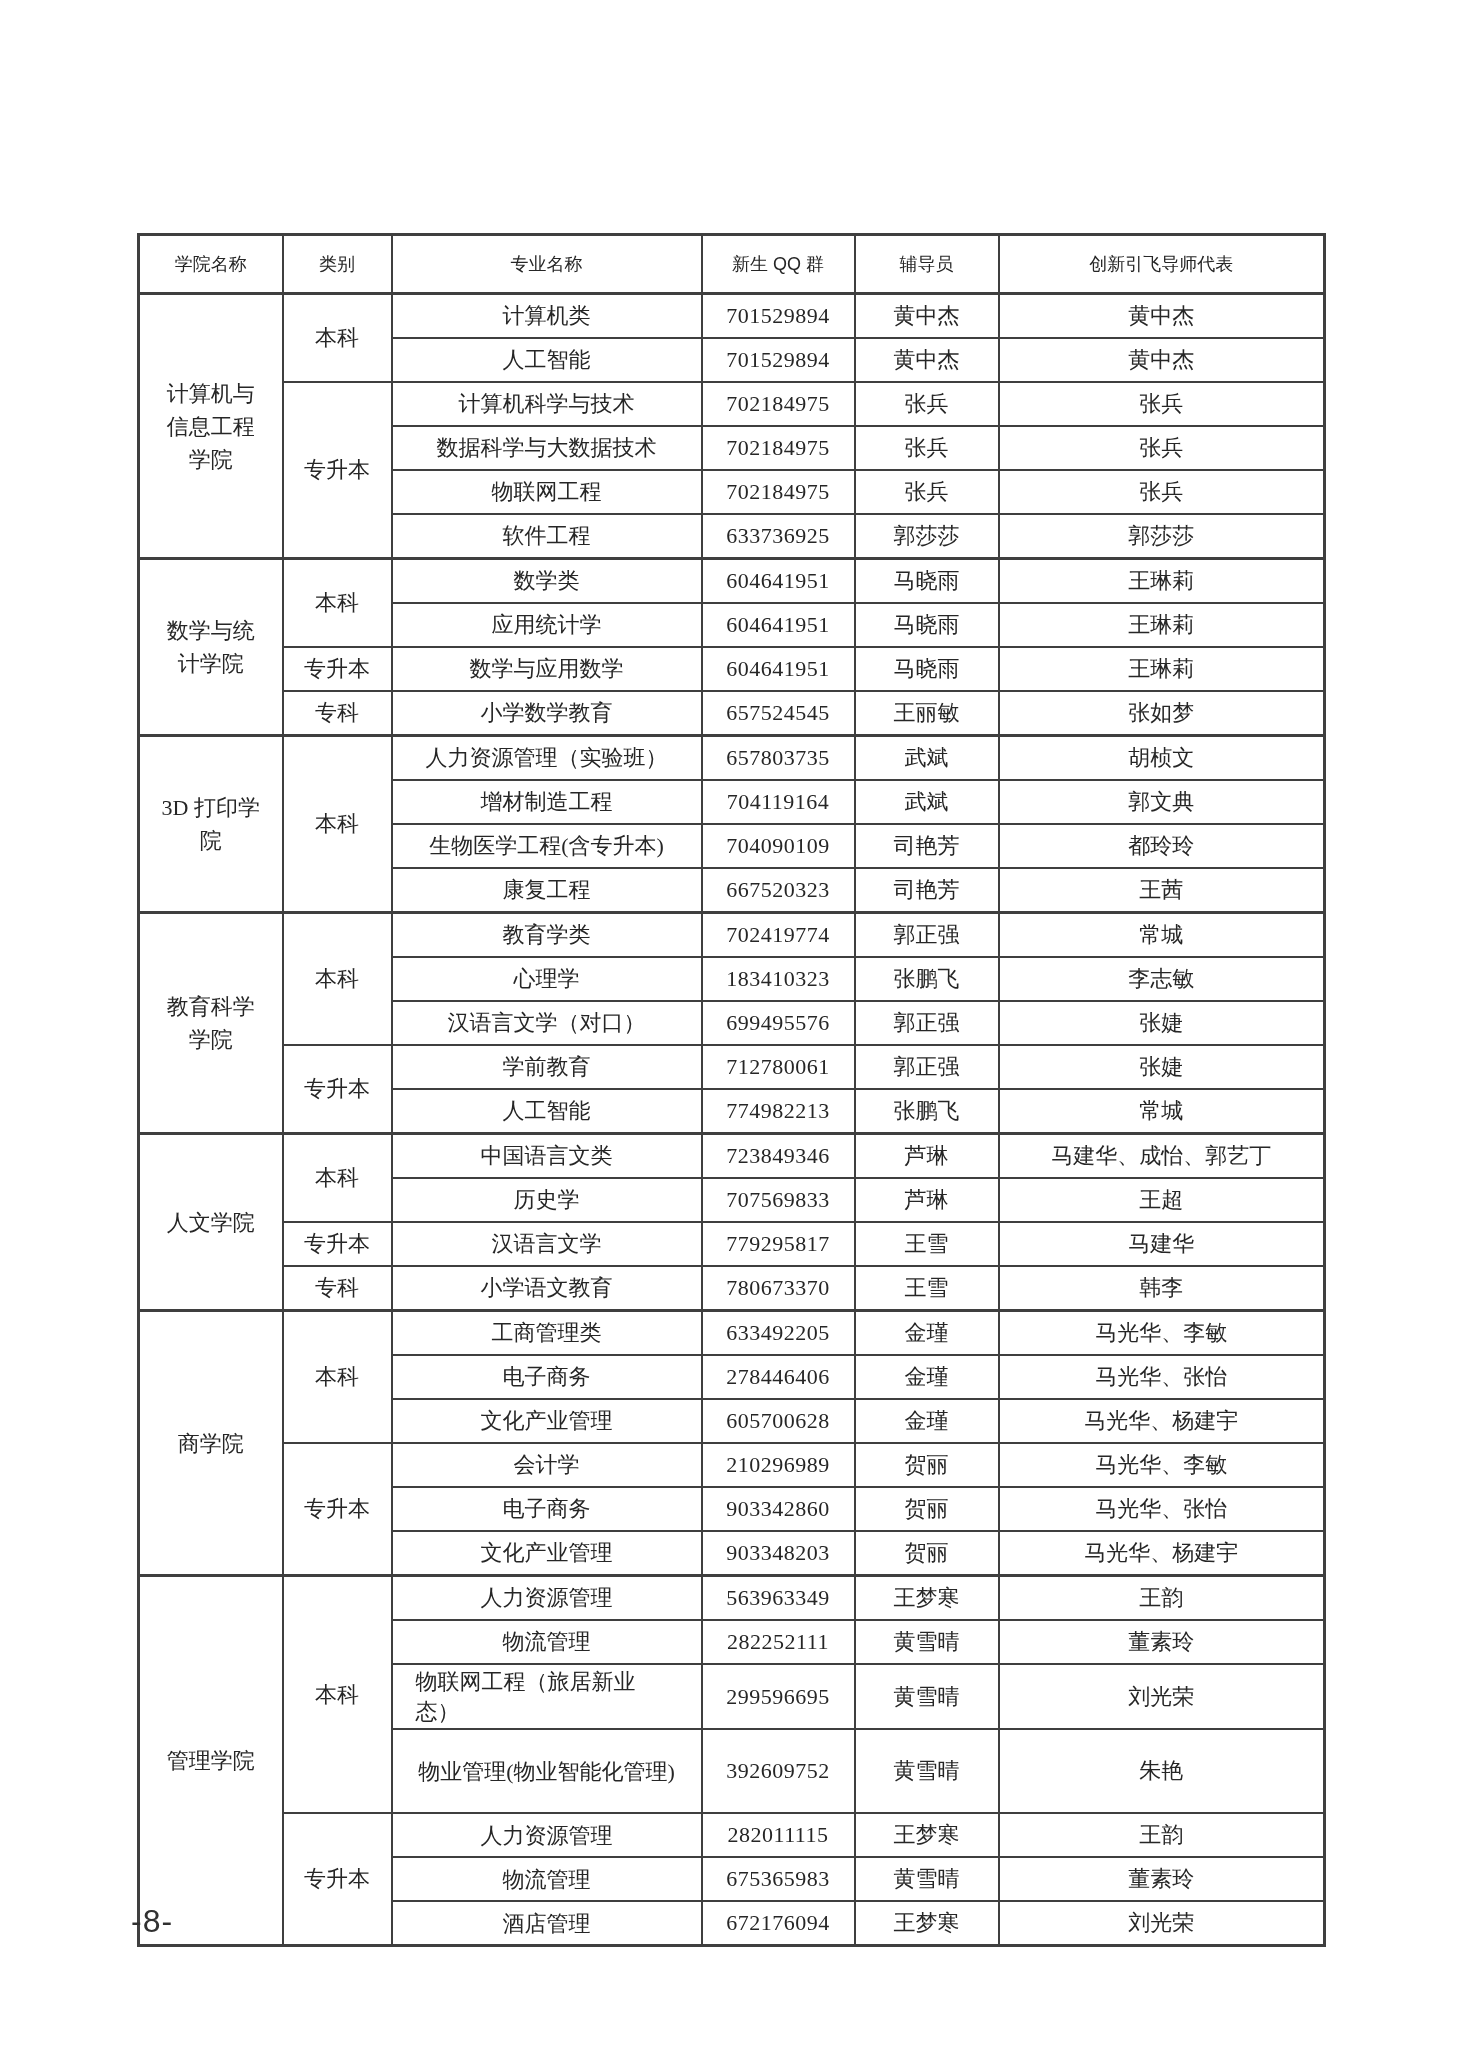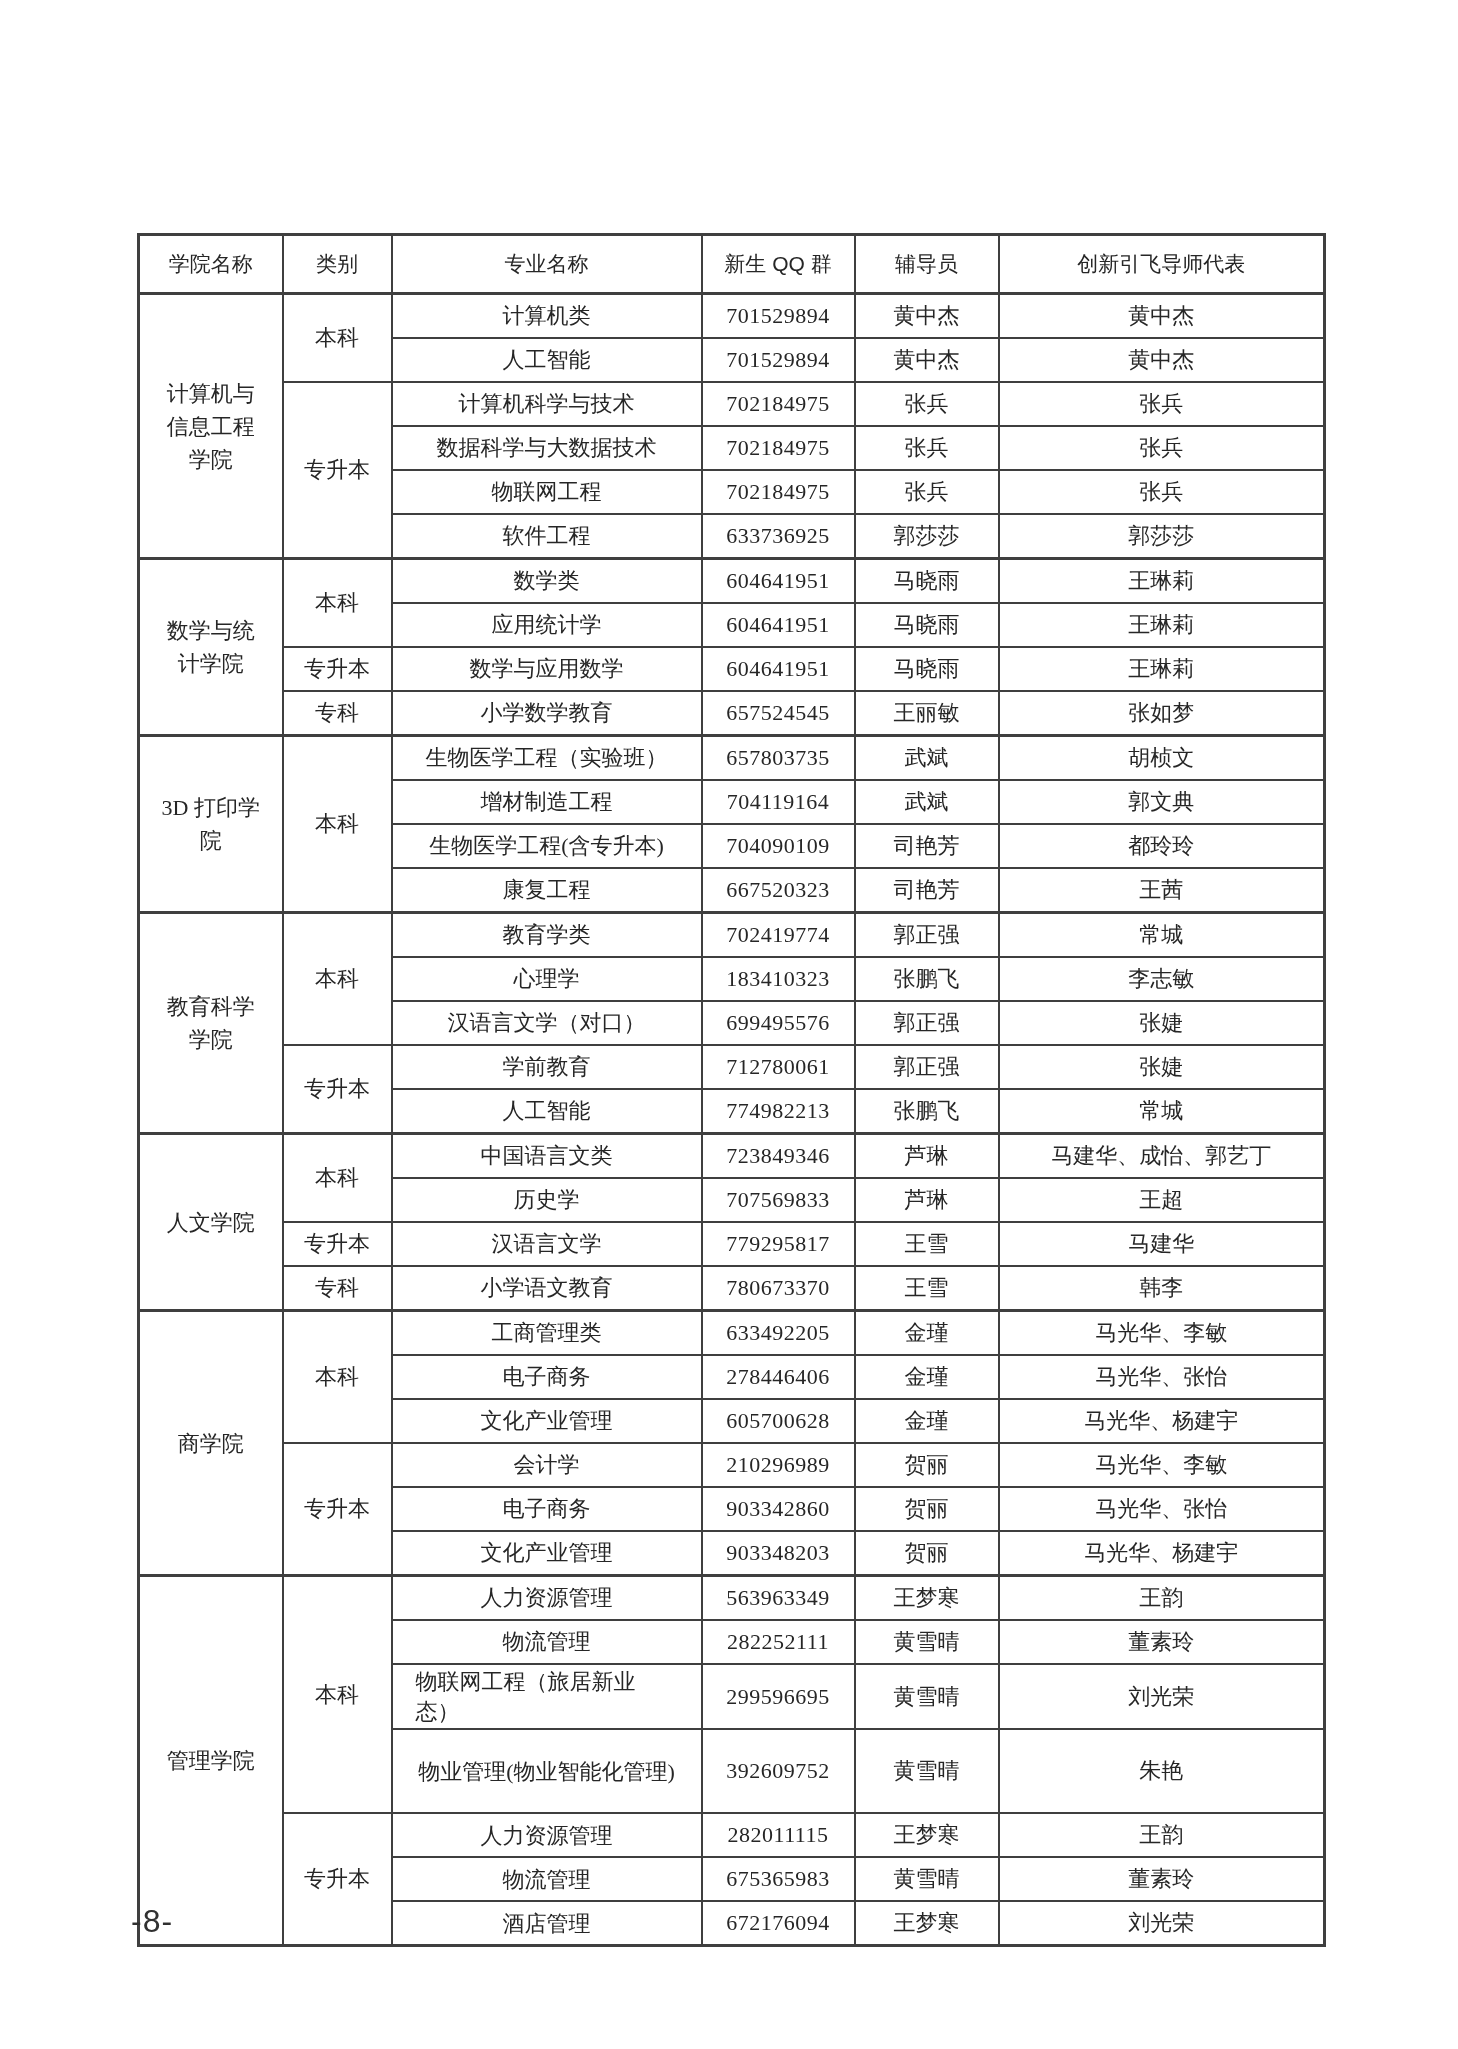--- a/index.html
+++ b/index.html
@@ -33,21 +33,21 @@
     border: 2px solid #3f3f3f;
     text-align: center;
     vertical-align: middle;
     padding: 2px 4px;
     overflow: hidden;
   }
   table.roster thead th {
     height: 52px;
     font-family: "Liberation Sans", "DejaVu Sans", sans-serif;
     font-weight: 500;
-    font-size: 21px;
+    font-size: 18px;
     border-bottom-width: 3px;
   }
   table.roster tbody td {
     height: 38px;
     font-size: 22px;
   }
   table.roster tbody tr.tall td {
     height: 78px;
   }
   table.roster tbody tr.college-start td {
@@ -165,21 +165,21 @@
         <tr>
           <td class="category"><span>专科</span></td>
           <td class="major"><span>小学数学教育</span></td>
           <td class="qq"><span>657524545</span></td>
           <td class="counselor"><span>王丽敏</span></td>
           <td class="mentor"><span>张如梦</span></td>
         </tr>
         <tr class="college-start">
           <td rowspan="4" class="college"><span>3D 打印学院</span></td>
           <td rowspan="4" class="category"><span>本科</span></td>
-          <td class="major"><span>生物医学工程（实验班）</span></td>
+          <td class="major"><span>人力资源管理（实验班）</span></td>
           <td class="qq"><span>657803735</span></td>
           <td class="counselor"><span>武斌</span></td>
           <td class="mentor"><span>胡桢文</span></td>
         </tr>
         <tr>
           <td class="major"><span>增材制造工程</span></td>
           <td class="qq"><span>704119164</span></td>
           <td class="counselor"><span>武斌</span></td>
           <td class="mentor"><span>郭文典</span></td>
         </tr>

